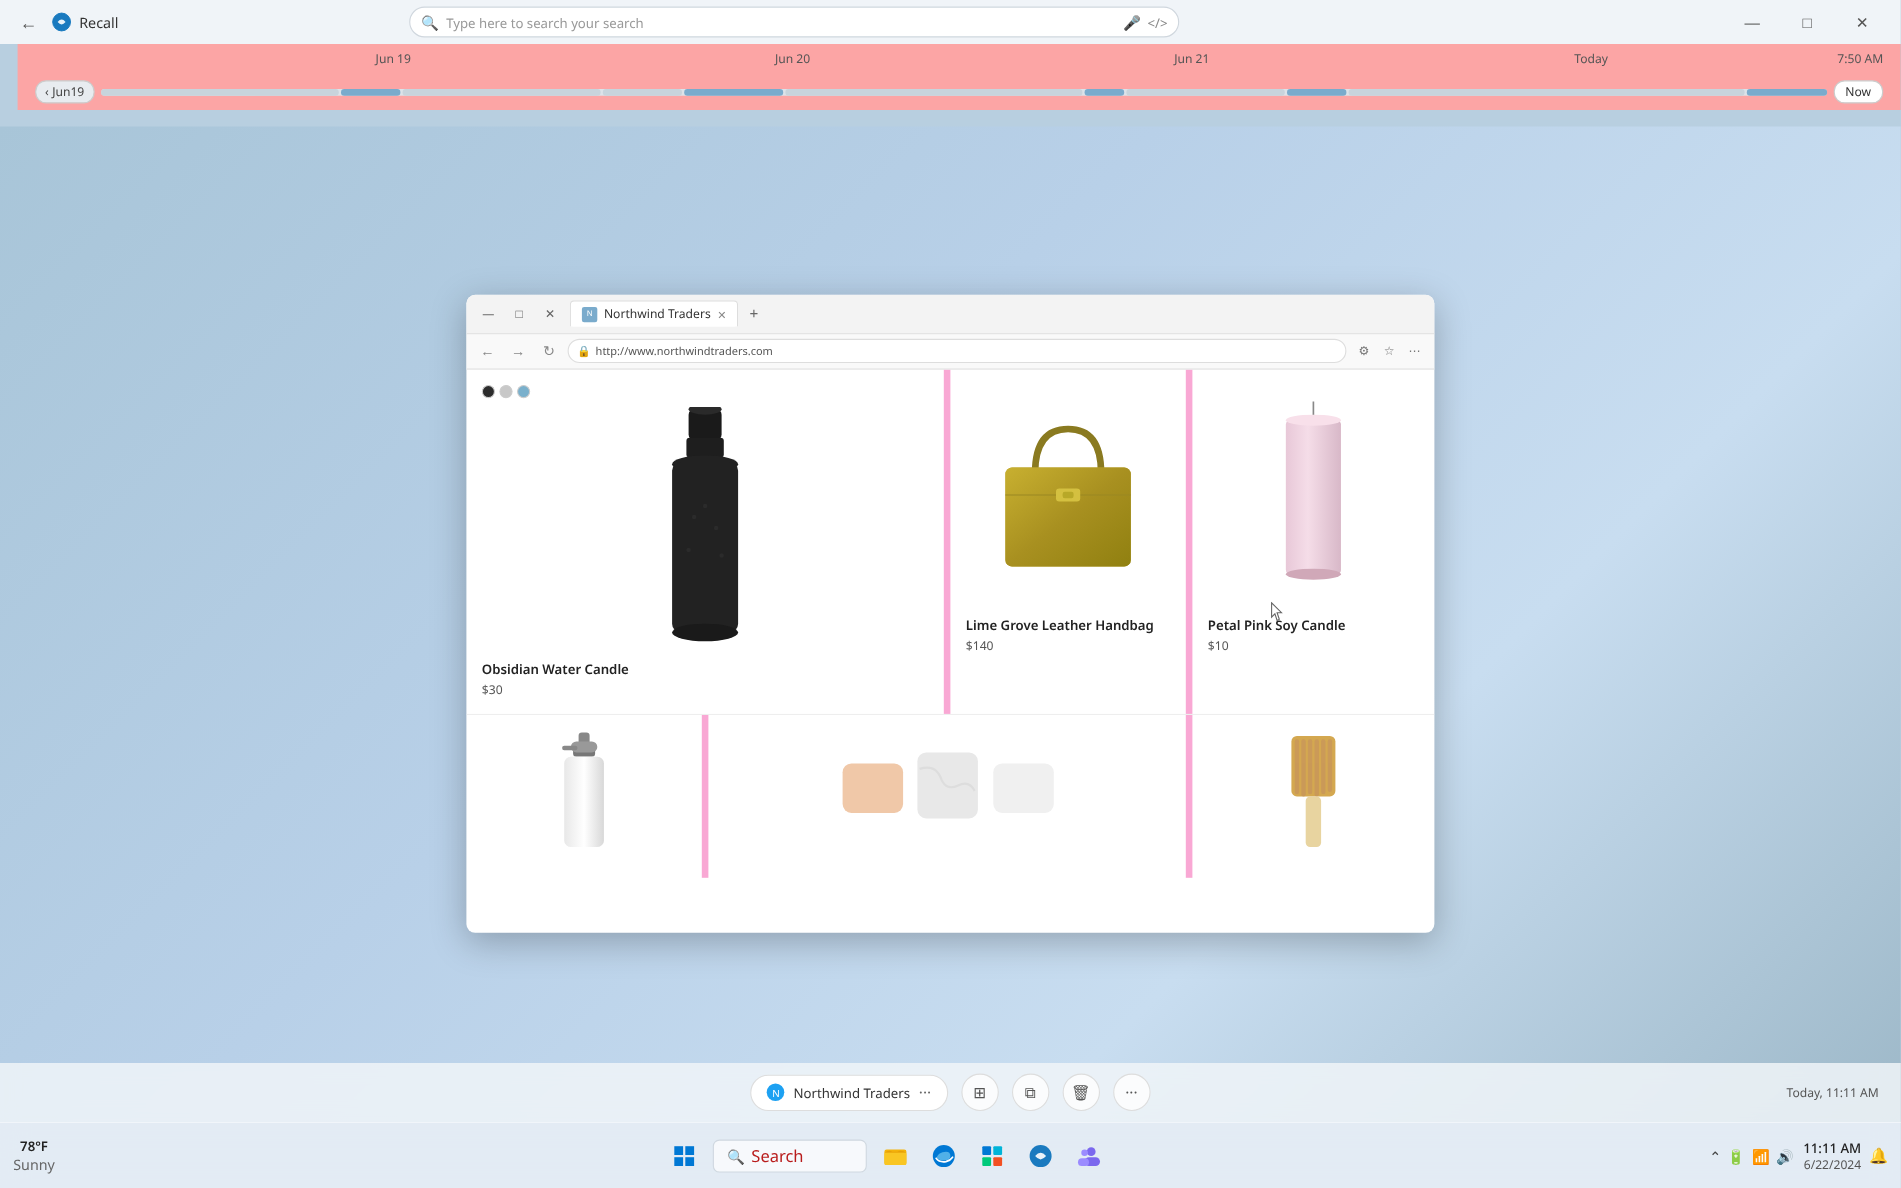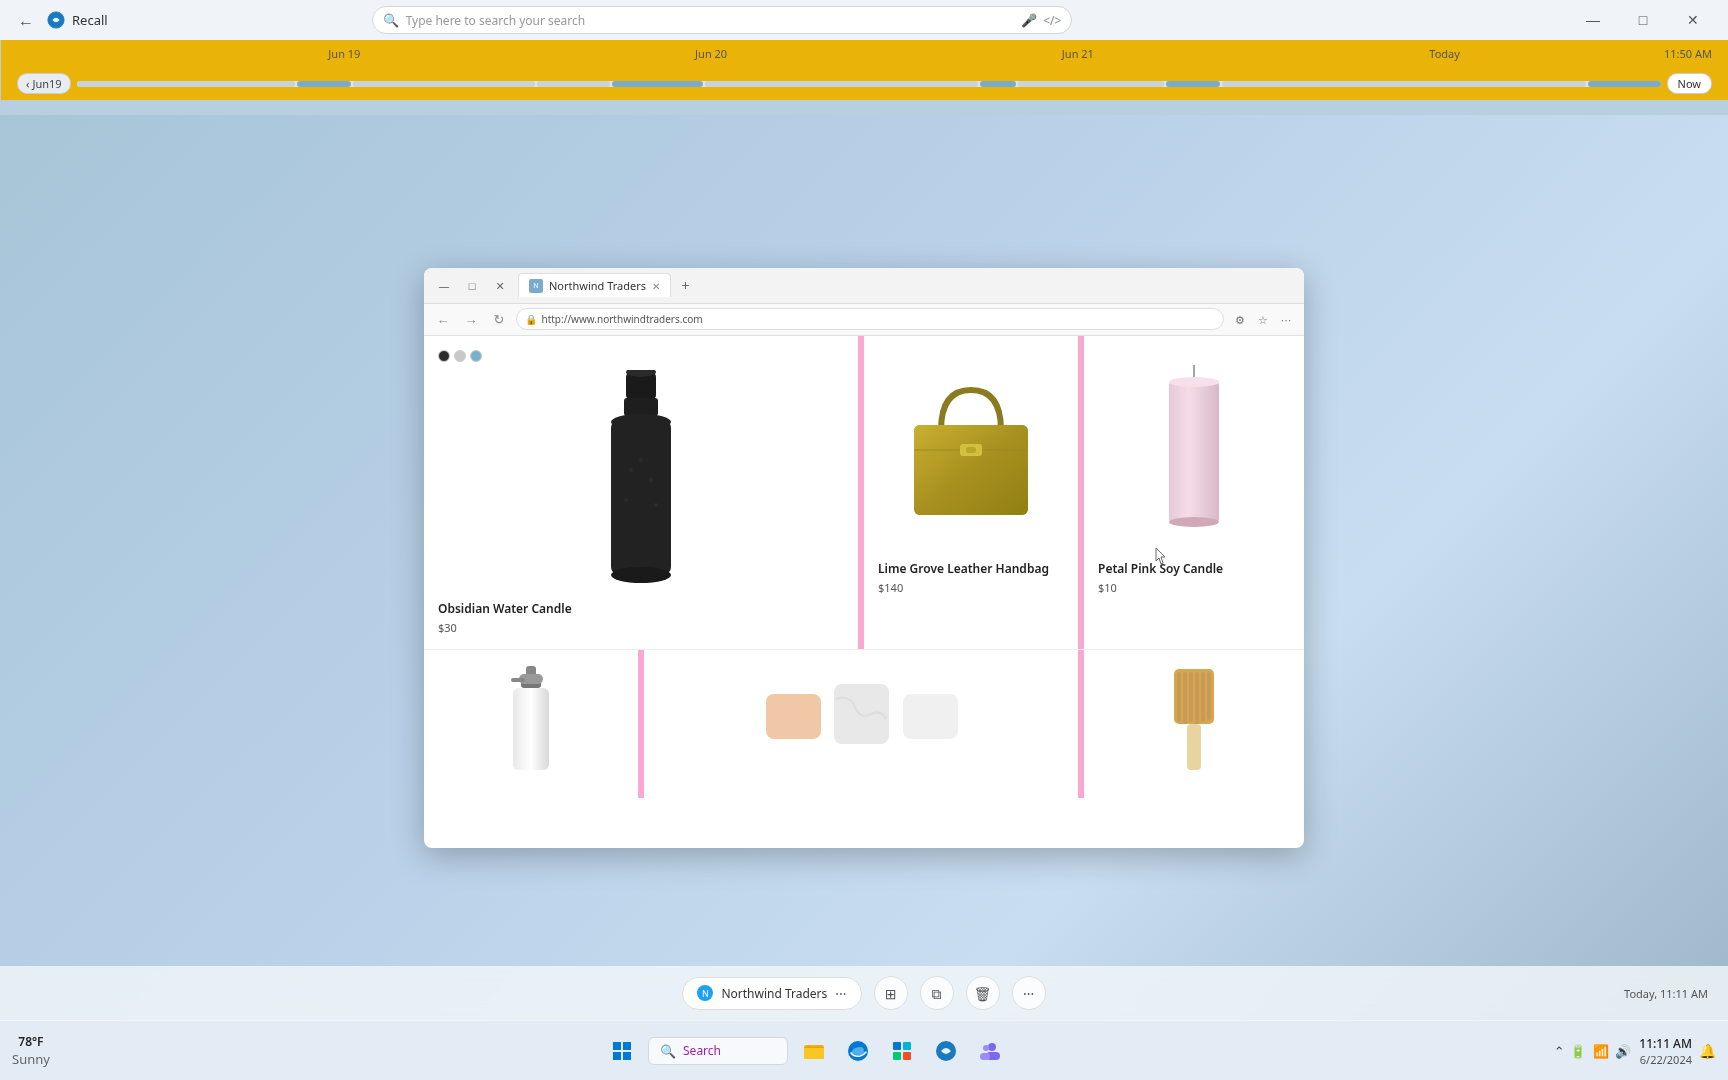--- a/index.html
+++ b/index.html
@@ -66,24 +66,24 @@
       width: 46px; height: 32px;
       display: flex; align-items: center; justify-content: center;
       cursor: pointer; font-size: 14px; color: #555;
       background: transparent; border: none;
     }
 
     
     .timeline-bar {
       position: absolute;
       top: 40px;
-      left: 1px;
+      left: 16px;
       right: 0;
       height: 60px;
-      background: #eab308;
+      background: #fca5a5;
       display: flex;
       align-items: center;
       padding: 0 16px;
       z-index: 99;
     }
     .timeline-back-btn {
       display: flex; align-items: center; gap: 3px;
       background: #e8ecf0; border: 1px solid #ccc;
       border-radius: 10px; padding: 2px 8px;
       font-size: 11px; color: #444; cursor: pointer;
@@ -343,21 +343,21 @@
     .taskbar-search {
       display: flex; align-items: center; gap: 6px;
       background: rgba(255,255,255,0.7);
       border: 1px solid #d0d8e0;
       border-radius: 6px;
       padding: 4px 12px;
       cursor: pointer;
       min-width: 140px;
     }
     .taskbar-search-text {
-      font-size: 12px; color: #a21caf;
+      font-size: 15px; color: #b91c1c;
     }
     .taskbar-app {
       width: 36px; height: 36px;
       display: flex; align-items: center; justify-content: center;
       cursor: pointer; border-radius: 6px;
     }
     .taskbar-right {
       display: flex; align-items: center; gap: 8px;
       margin-left: auto;
     }
@@ -432,21 +432,21 @@
   </div>
 </div>
 
 <div class="timeline-bar">
   <div style="position:absolute;top:6px;left:160px;right:100px;display:flex;align-items:center;">
     <span style="flex:1;text-align:center;font-size:11px;color:#555;">Jun 19</span>
     <span style="flex:1;text-align:center;font-size:11px;color:#555;">Jun 20</span>
     <span style="flex:1;text-align:center;font-size:11px;color:#555;">Jun 21</span>
     <span style="flex:1;text-align:center;font-size:11px;color:#555;">Today</span>
   </div>
-  <span style="position:absolute;top:6px;right:16px;font-size:11px;color:#555;">11:50 AM</span>
+  <span style="position:absolute;top:6px;right:16px;font-size:11px;color:#555;">7:50 AM</span>
 
   <div style="position:absolute;bottom:6px;left:16px;right:16px;display:flex;align-items:center;gap:6px;">
     <div class="timeline-back-btn">
       <span>‹</span>
       <span>Jun19</span>
     </div>
     <div class="timeline-track">
       <div class="timeline-segment" style="flex:1.2"></div>
       <div class="timeline-segment active" style="flex:0.3"></div>
       <div class="timeline-segment" style="flex:1"></div>

